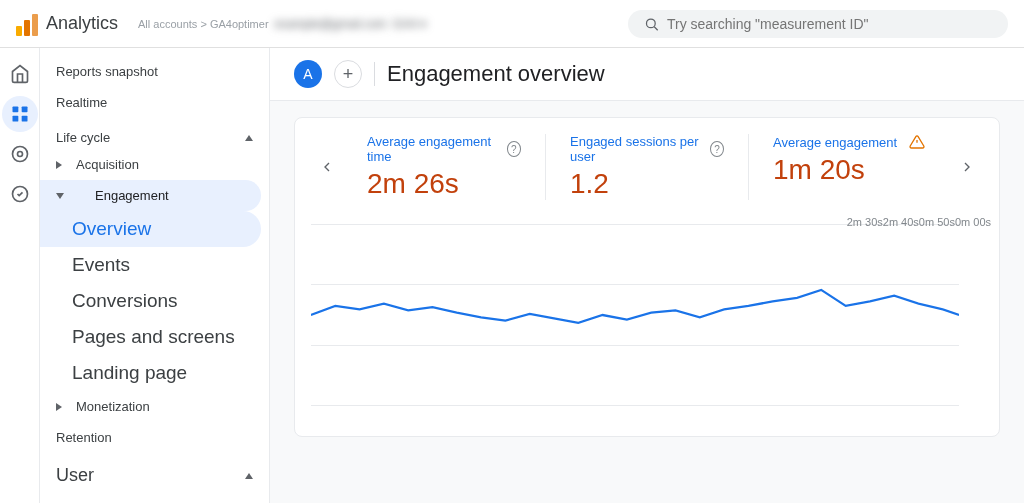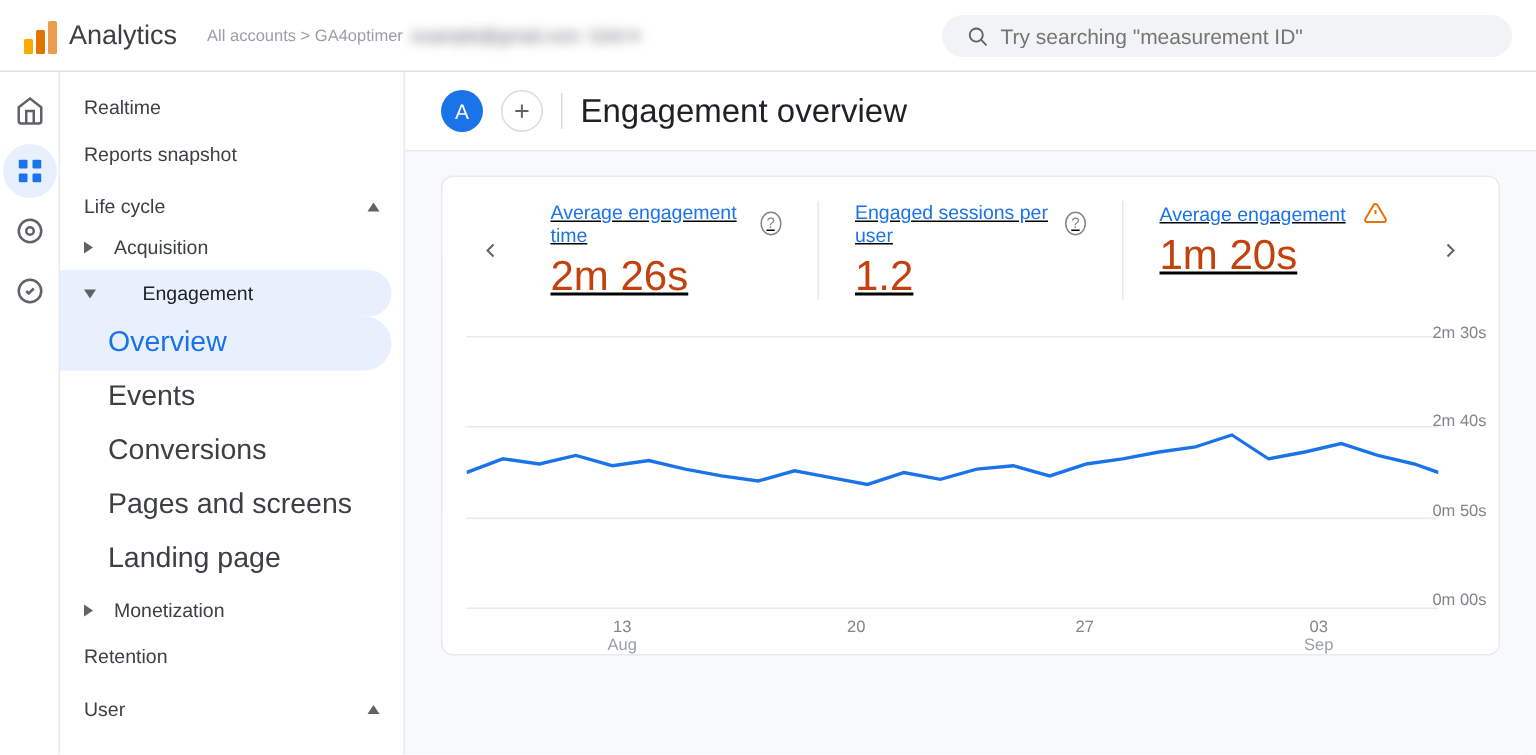--- a/index.html
+++ b/index.html
@@ -227,21 +227,20 @@
     }
     .metrics-items {
       display: flex;
       flex: 1;
       gap: 0;
     }
     .metric-item {
       flex: 1;
       padding: 0 24px;
       border-right: 1px solid #e8eaed;
-      text-decoration: underline;
     }
     .metric-item:last-child { border-right: none; }
     .metric-label {
       font-size: 13px;
       color: #1a73e8;
       margin-bottom: 4px;
       display: flex;
       align-items: center;
       gap: 4px;
     }
@@ -274,21 +273,21 @@
       position: relative;
       padding: 8px 16px 8px 16px;
       height: 220px;
     }
     .chart-y-labels {
       position: absolute;
       right: 8px;
       top: 0;
       bottom: 30px;
       display: flex;
-      flex-direction: column;
+      flex-direction: row;
       justify-content: space-between;
       font-size: 11px;
       color: #80868b;
     }
     .chart-x-labels {
       position: absolute;
       bottom: 0;
       left: 40px;
       right: 40px;
       display: flex;
@@ -377,24 +376,24 @@
     <div class="icon-nav-item">
       <svg width="20" height="20" viewBox="0 0 24 24" fill="none" stroke="currentColor" stroke-width="2">
         <circle cx="12" cy="12" r="9"></circle>
         <path d="M9 12l2 2 4-4"></path>
       </svg>
     </div>
   </div>
 
   <div class="sidebar">
     <div class="sidebar-item">
+      <span>Reports snapshot</span>
+    </div>
+    <div class="sidebar-item">
       <span>Realtime</span>
-    </div>
-    <div class="sidebar-item">
-      <span>Reports snapshot</span>
     </div>
 
     <div style="display:flex; align-items:center; justify-content:space-between; padding: 12px 16px 4px 16px;">
       <span style="font-size:13px; font-weight:500; color:#3c4043;">Life cycle</span>
       <div class="chevron-up-icon"></div>
     </div>
 
     <div class="sidebar-item" style="display:flex; align-items:center; gap:6px;">
       <div class="triangle-right"></div>
       <span>Acquisition</span>
@@ -425,21 +424,21 @@
 
     <div class="sidebar-item" style="display:flex; align-items:center; gap:6px;">
       <div class="triangle-right"></div>
       <span>Monetization</span>
     </div>
     <div class="sidebar-item">
       <span>Retention</span>
     </div>
 
     <div style="display:flex; align-items:center; justify-content:space-between; padding: 12px 16px 4px 16px;">
-      <span style="font-size:13px; font-weight:500; color:#3c4043;">User</span>
+      <span style="font-size:18px; font-weight:500; color:#3c4043;">User</span>
       <div class="chevron-up-icon"></div>
     </div>
   </div>
 
   <div class="content">
 
     <div class="content-header">
       <div class="avatar-circle">A</div>
       <div class="add-button">+</div>
       <div class="divider-v"></div>
@@ -537,35 +536,17 @@
                   660,72
                   690,68
                   720,63
                   750,70
                   780,75
                   800,80
                 "></polyline>
             </svg>
           </div>
 
-          <div class="chart-x-labels">
-            <div class="chart-x-label">
-              <div>13</div>
-              <div style="color:#9aa0a6;">Aug</div>
-            </div>
-            <div class="chart-x-label">
-              <div>20</div>
-              <div style="color:#9aa0a6;">&nbsp;</div>
-            </div>
-            <div class="chart-x-label">
-              <div>27</div>
-              <div style="color:#9aa0a6;">&nbsp;</div>
-            </div>
-            <div class="chart-x-label">
-              <div>03</div>
-              <div style="color:#9aa0a6;">Sep</div>
-            </div>
-          </div>
         </div>
       </div>
     </div>
   </div>
 </div>
 
 </body></html>

